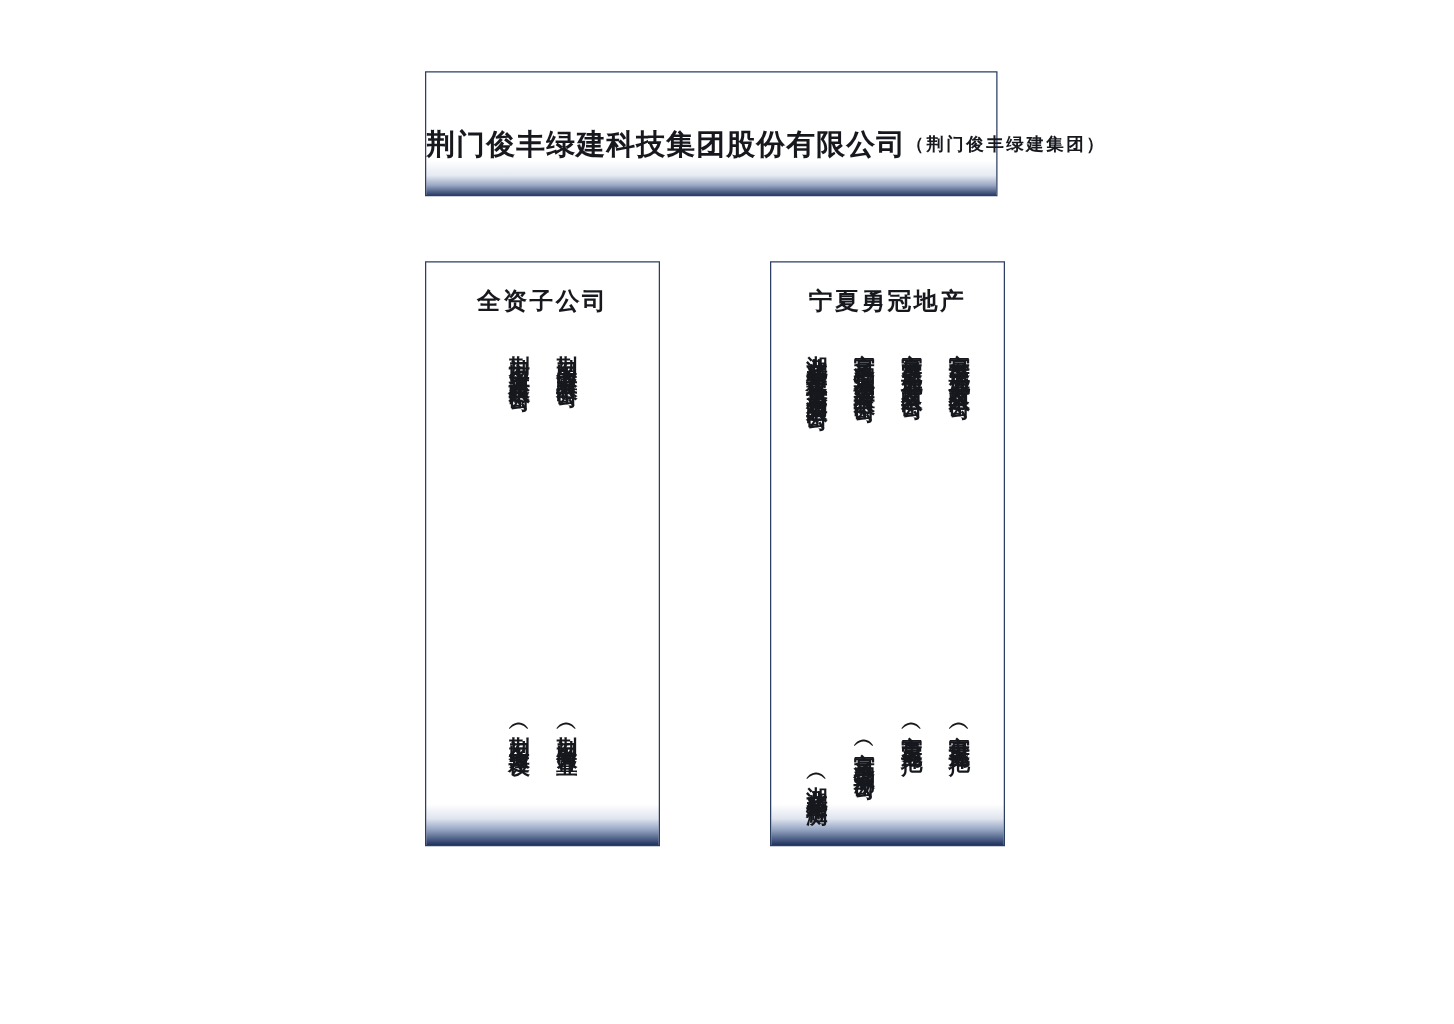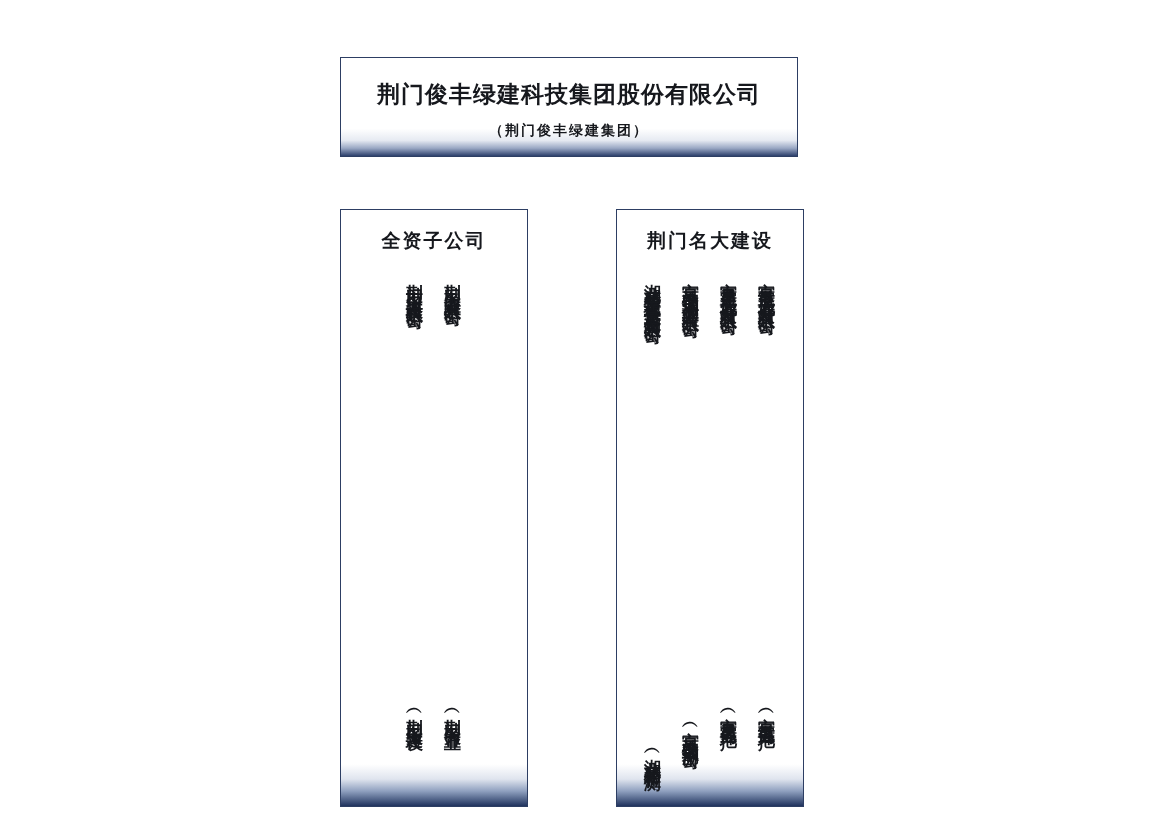--- a/index.html
+++ b/index.html
@@ -25,21 +25,21 @@
     height: 100px;
     box-sizing: border-box;
     border: 1px solid #2d3e63;
     background: linear-gradient(to bottom,
         #ffffff 0%,
         #ffffff 72%,
         #e6eaf2 84%,
         #9aa8c4 92%,
         #2c3f6b 100%);
     display: flex;
-    flex-direction: column;
+    flex-direction: row;
     align-items: center;
     justify-content: flex-start;
     padding-top: 18px;
   }
   .root-line {
     font-size: 23px;
     font-weight: 700;
     letter-spacing: 1px;
     line-height: 36px;
     color: #16181d;
@@ -48,21 +48,21 @@
   .root-line.sub {
     font-size: 14px;
     letter-spacing: 2px;
   }
 
   
   .group-box {
     position: absolute;
     top: 209px;
     width: 188px;
-    height: 598px;
+    height: 468px;
     box-sizing: border-box;
     border: 1px solid #2d3e63;
     background: linear-gradient(to bottom,
         #ffffff 0%,
         #ffffff 93%,
         #dfe4ee 95.5%,
         #8fa0bf 97.5%,
         #20335e 100%);
   }
   #group-wholly { left: 340px; }
@@ -139,21 +139,21 @@
       <div class="vtext short">（荆门名大置业）</div>
     </div>
     <div class="vcol" data-idx="1">
       <div class="vtext">荆门市名大建设有限公司</div>
       <div class="vtext short">（荆门名大建设）</div>
     </div>
   </div>
 </div>
 
 <div class="group-box" id="group-holding">
-  <div class="group-title">荆门名大建设</div>
+  <div class="group-title">宁夏勇冠地产</div>
   <div class="col-wrap">
     <div class="vcol" data-idx="0">
       <div class="vtext">宁夏世冠房地产开发有限公司</div>
       <div class="vtext short">（宁夏世冠地产）</div>
     </div>
     <div class="vcol" data-idx="1">
       <div class="vtext">宁夏勇冠房地产开发有限公司</div>
       <div class="vtext short">（宁夏勇冠地产）</div>
     </div>
     <div class="vcol" data-idx="2">

